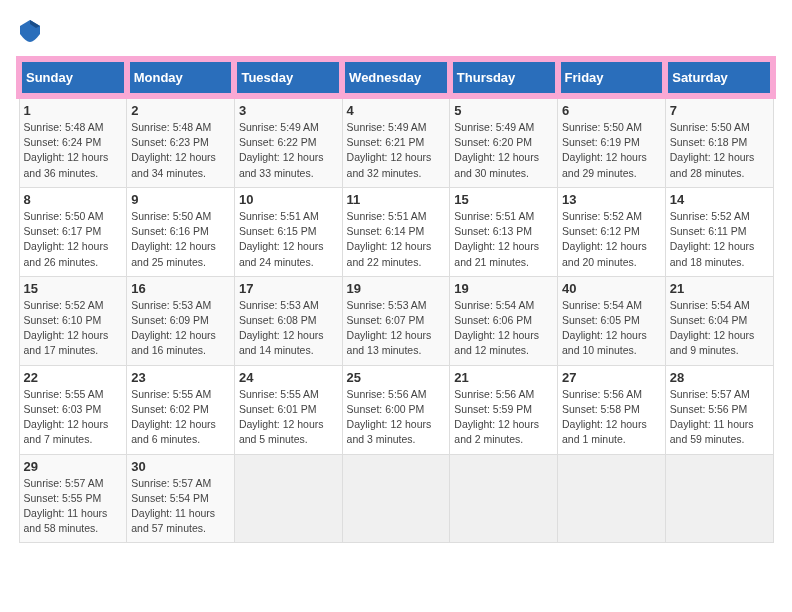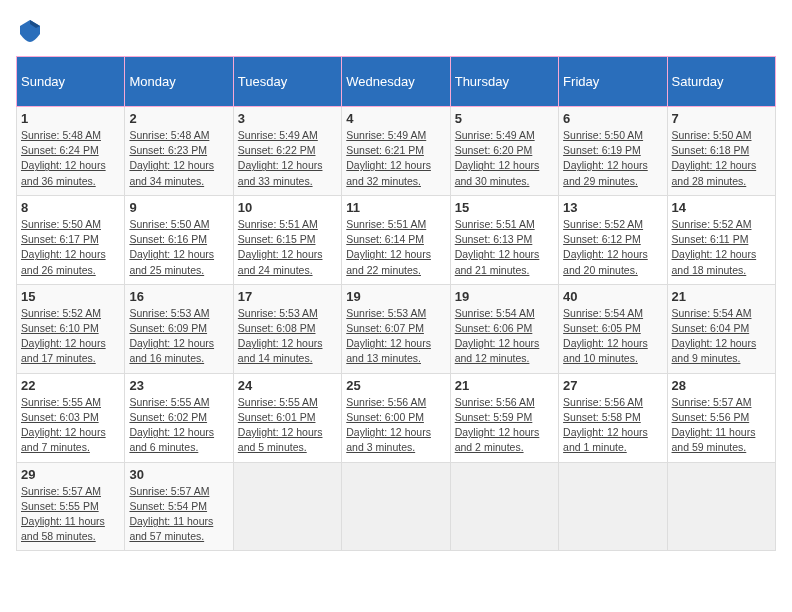--- a/index.html
+++ b/index.html
@@ -53,25 +53,25 @@
       color: #555;
     }
     table {
       width: 100%;
       border-collapse: collapse;
       font-size: 10.5px;
     }
     thead th {
       background: #2a6ebb;
       color: #fff;
-      padding: 17px 4px;
+      padding: 8px 4px;
       text-align: left;
       font-size: 13px;
-      font-weight: normal;
-      border: 1px solid #f9a8d4;
+      font-weight: bold;
+      border: 6px solid #f9a8d4;
     }
     tbody tr {
       border-bottom: 1px solid #ccc;
     }
     tbody td {
       vertical-align: top;
       padding: 4px 4px 6px 4px;
       border: 1px solid #ddd;
       width: 14.28%;
       min-height: 80px;
@@ -84,21 +84,20 @@
       font-size: 13px;
       font-weight: bold;
       color: #333;
       display: block;
       margin-bottom: 2px;
     }
     .day-info {
       color: #444;
       font-size: 10.5px;
       line-height: 1.45;
-      text-decoration: underline;
     }
     .empty-cell {
       background: #f0f0f0 !important;
     }
   </style>
 </head>
 <body>
 
 <div class="header">
   <div class="logo">

